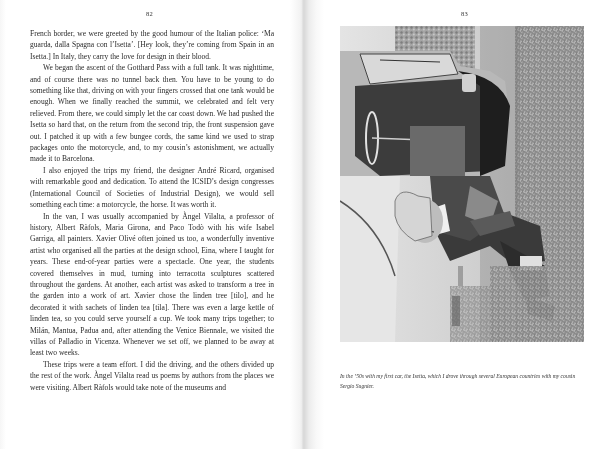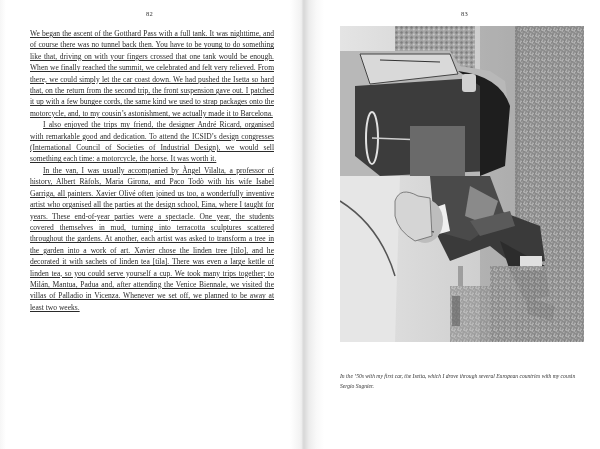--- a/index.html
+++ b/index.html
@@ -19,21 +19,21 @@
   .folio { position: absolute; top: 10px; font-size: 6.5px; color: #333; letter-spacing: 0.2px; }
   .folio-left { left: 146px; }
   .folio-right { left: 157px; }
 
   .text-block {
     position: absolute; left: 30px; top: 28px; width: 244px;
     font-size: 7.55px; line-height: 11.4px;
     text-align: justify; hyphens: manual;
   }
   .text-block p { margin: 0; text-indent: 0; }
-  .text-block p.indent { text-indent: 13px; text-decoration: underline; }
+  .text-block p.indent { text-indent: 13px; }
   .text-block p:first-child { text-indent: 0; }
 
   .photo {
     position: absolute; left: 36px; top: 26px; width: 244px; height: 316px;
     overflow: hidden;
     background: #9a9a9a;
   }
   .photo svg { display: block; width: 100%; height: 100%; }
 
   .caption {
@@ -42,23 +42,25 @@
   }
 </style>
 </head>
 <body>
 
 <div class="spread">
 
   <div class="page page-left">
     <div class="folio folio-left">82</div>
     <div class="text-block">
+      <p>French border, we were greeted by the good humour of the Italian police: ‘Ma guarda, dalla Spagna con l’Isetta’. [Hey look, they’re coming from Spain in an Isetta.] In Italy, they carry the love for design in their blood.</p>
       <p class="indent">We began the ascent of the Gotthard Pass with a full tank. It was nighttime, and of course there was no tunnel back then. You have to be young to do something like that, driving on with your fingers crossed that one tank would be enough. When we finally reached the summit, we celebrated and felt very relieved. From there, we could simply let the car coast down. We had pushed the Isetta so hard that, on the return from the second trip, the front suspension gave out. I patched it up with a few bungee cords, the same kind we used to strap packages onto the motorcy­cle, and, to my cousin’s astonishment, we actually made it to Barcelona.</p>
       <p class="indent">I also enjoyed the trips my friend, the designer André Ricard, organ­ised with remarkable good and dedication. To attend the ICSID’s design congresses (International Council of Societies of Industrial Design), we would sell something each time: a motorcycle, the horse. It was worth it.</p>
       <p class="indent">In the van, I was usually accompanied by Àngel Vilalta, a professor of history, Albert Ràfols, Maria Girona, and Paco Todò with his wife Isabel Garriga, all painters. Xavier Olivé often joined us too, a wonderfully inventive artist who organised all the parties at the design school, Eina, where I taught for years. These end-of-year parties were a spectacle. One year, the students covered themselves in mud, turning into terracotta sculptures scattered throughout the gardens. At another, each artist was asked to transform a tree in the garden into a work of art. Xavier chose the linden tree [tilo], and he decorated it with sachets of linden tea [tila]. There was even a large kettle of linden tea, so you could serve yourself a cup. We took many trips together; to Milán, Mantua, Padua and, after attending the Venice Biennale, we visited the villas of Palladio in Vicenza. Whenever we set off, we planned to be away at least two weeks.</p>
+      <p class="indent">These trips were a team effort. I did the driving, and the others divided up the rest of the work. Àngel Vilalta read us poems by authors from the places we were visiting. Albert Ràfols would take note of the museums and</p>
     </div>
   </div>
 
   <div class="gutter"></div>
 
   <div class="page page-right">
     <div class="folio folio-right">83</div>
 
     <div class="photo">
       <svg viewBox="0 0 244 316" preserveAspectRatio="none">

